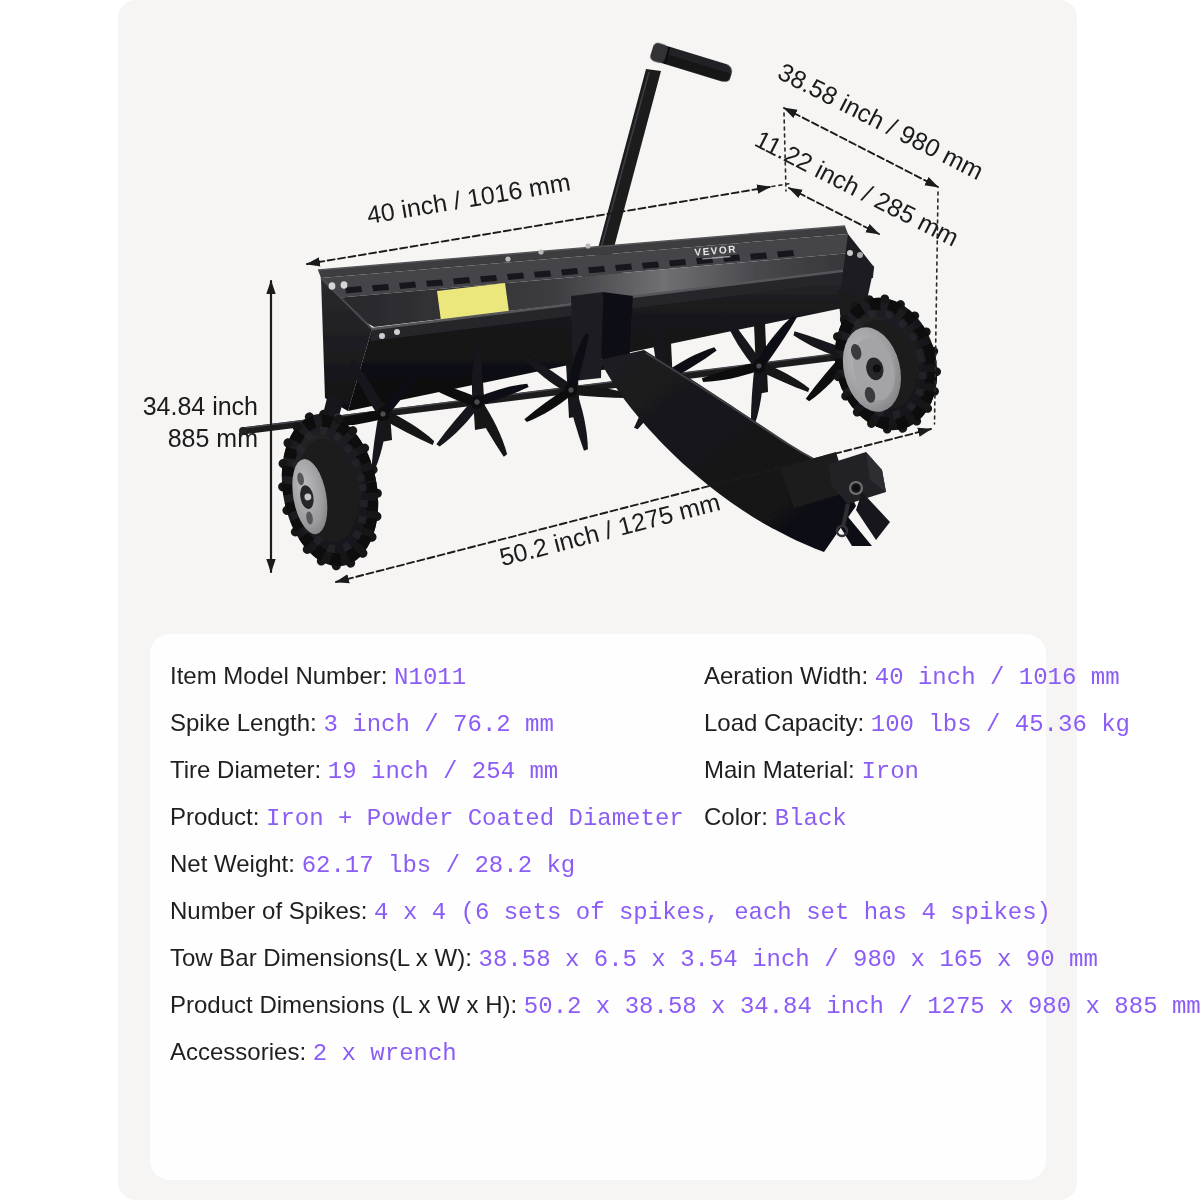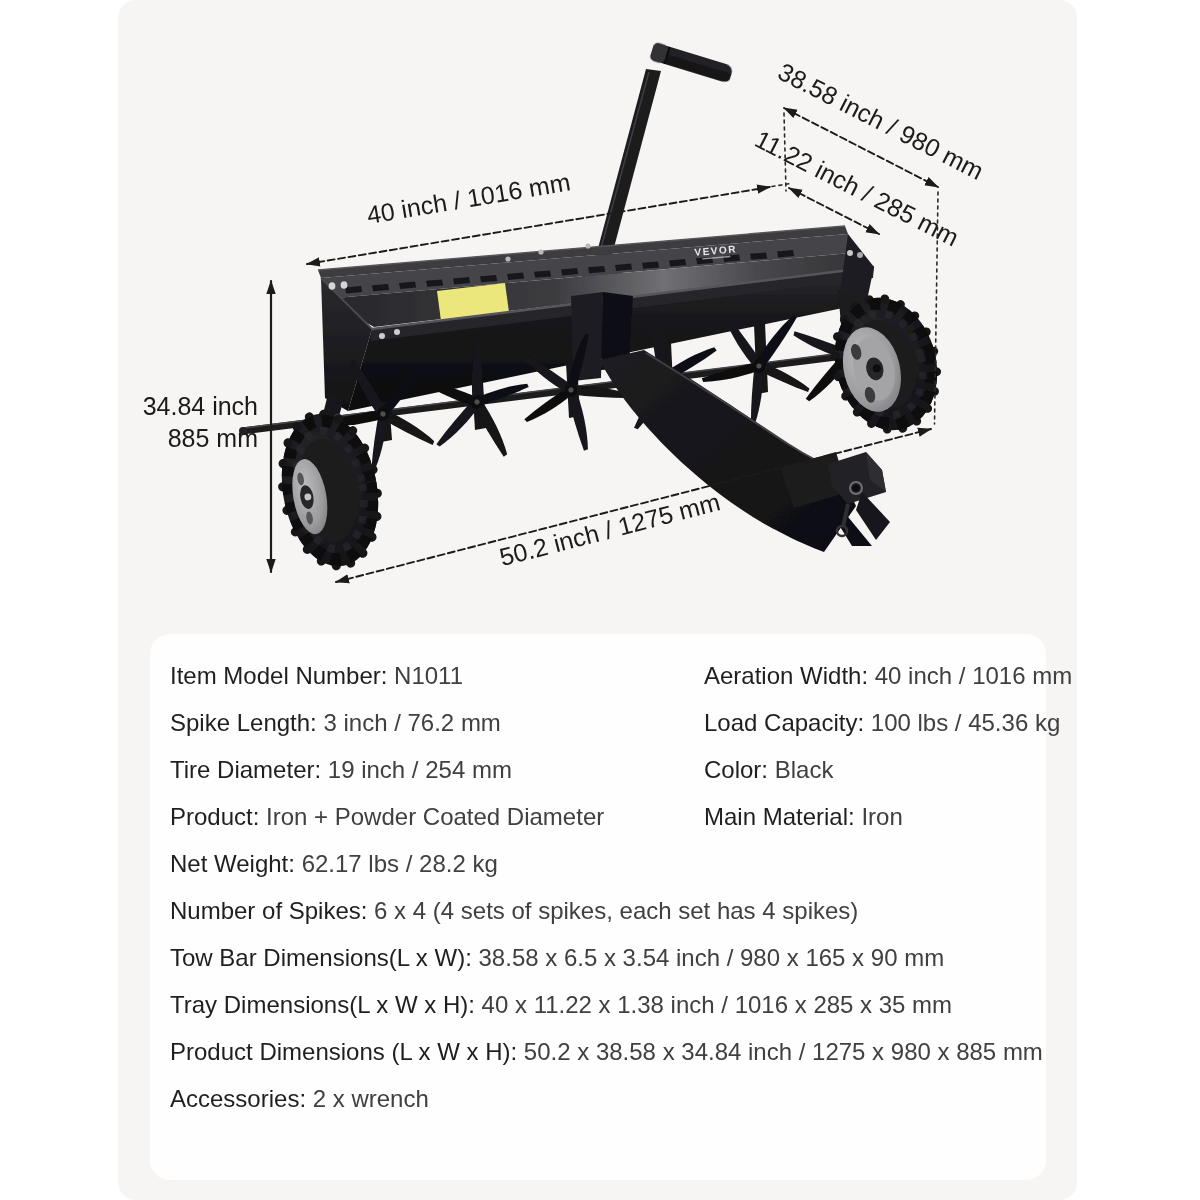--- a/index.html
+++ b/index.html
@@ -7,21 +7,21 @@
   body { font-family:"Liberation Sans", sans-serif; background:#ffffff; position:relative; overflow:hidden; }
   .page { position:absolute; left:0; top:0; width:1200px; height:1200px; background:#ffffff; }
   .canvas { position:absolute; left:118px; top:0px; width:959px; height:1200px; background:#f6f5f4; border-radius:18px; }
   .scene { position:absolute; left:0; top:0; width:1200px; height:1200px; }
   .spec-card { position:absolute; left:150px; top:634px; width:896px; height:546px; background:#fefefe; border-radius:20px; }
   .spec-col { position:absolute; top:18px; }
   .spec-col.left  { left:20px; width:480px; }
   .spec-col.right { left:522px; width:360px;margin-left:32px; }
   .spec-full { position:absolute; top:253px; left:20px; width:860px; }
   .spec-row { height:47px; line-height:47px; font-size:24px; color:#1f1f1f; white-space:nowrap; }
-  .spec-row .val { color:#404040; }
+  .spec-row .val { color:#8b5cf6;font-family:Liberation Mono, monospace; }
   svg text.dim { font-family:"Liberation Sans", sans-serif; font-size:25px; font-weight:500; fill:#1b1b1b; }
   svg text.logo { font-family:"Liberation Sans", sans-serif; font-size:10px; font-weight:700; fill:#e6e6e8; letter-spacing:1.5px; }
 </style>
 </head>
 <body>
 
 <div class="page">
   <div class="canvas"></div>
 
   <svg class="scene" viewBox="0 0 1200 1200">
@@ -339,24 +339,23 @@
     <div class="spec-col left">
       <div class="spec-row"><span class="lab">Item Model Number: </span><span class="val">N1011</span></div>
       <div class="spec-row"><span class="lab">Spike Length: </span><span class="val">3 inch / 76.2 mm</span></div>
       <div class="spec-row"><span class="lab">Tire Diameter: </span><span class="val">19 inch / 254 mm</span></div>
       <div class="spec-row"><span class="lab">Product: </span><span class="val">Iron + Powder Coated Diameter</span></div>
       <div class="spec-row"><span class="lab">Net Weight: </span><span class="val">62.17 lbs / 28.2 kg</span></div>
     </div>
     <div class="spec-col right">
       <div class="spec-row"><span class="lab">Aeration Width: </span><span class="val">40 inch / 1016 mm</span></div>
       <div class="spec-row"><span class="lab">Load Capacity: </span><span class="val">100 lbs / 45.36 kg</span></div>
+      <div class="spec-row"><span class="lab">Main Material: </span><span class="val">Iron</span></div>
       <div class="spec-row"><span class="lab">Color: </span><span class="val">Black</span></div>
-      <div class="spec-row"><span class="lab">Main Material: </span><span class="val">Iron</span></div>
     </div>
     <div class="spec-full">
-      <div class="spec-row"><span class="lab">Number of Spikes: </span><span class="val">6 x 4 (4 sets of spikes, each set has 4 spikes)</span></div>
+      <div class="spec-row"><span class="lab">Number of Spikes: </span><span class="val">4 x 4 (6 sets of spikes, each set has 4 spikes)</span></div>
       <div class="spec-row"><span class="lab">Tow Bar Dimensions(L x W): </span><span class="val">38.58 x 6.5 x 3.54 inch / 980 x 165 x 90 mm</span></div>
-      <div class="spec-row"><span class="lab">Tray Dimensions(L x W x H): </span><span class="val">40 x 11.22 x 1.38 inch / 1016 x 285 x 35 mm</span></div>
       <div class="spec-row"><span class="lab">Product Dimensions (L x W x H): </span><span class="val">50.2 x 38.58 x 34.84 inch / 1275 x 980 x 885 mm</span></div>
       <div class="spec-row"><span class="lab">Accessories: </span><span class="val">2 x wrench</span></div>
     </div>
   </div>
 </div>
 
 </body></html>

